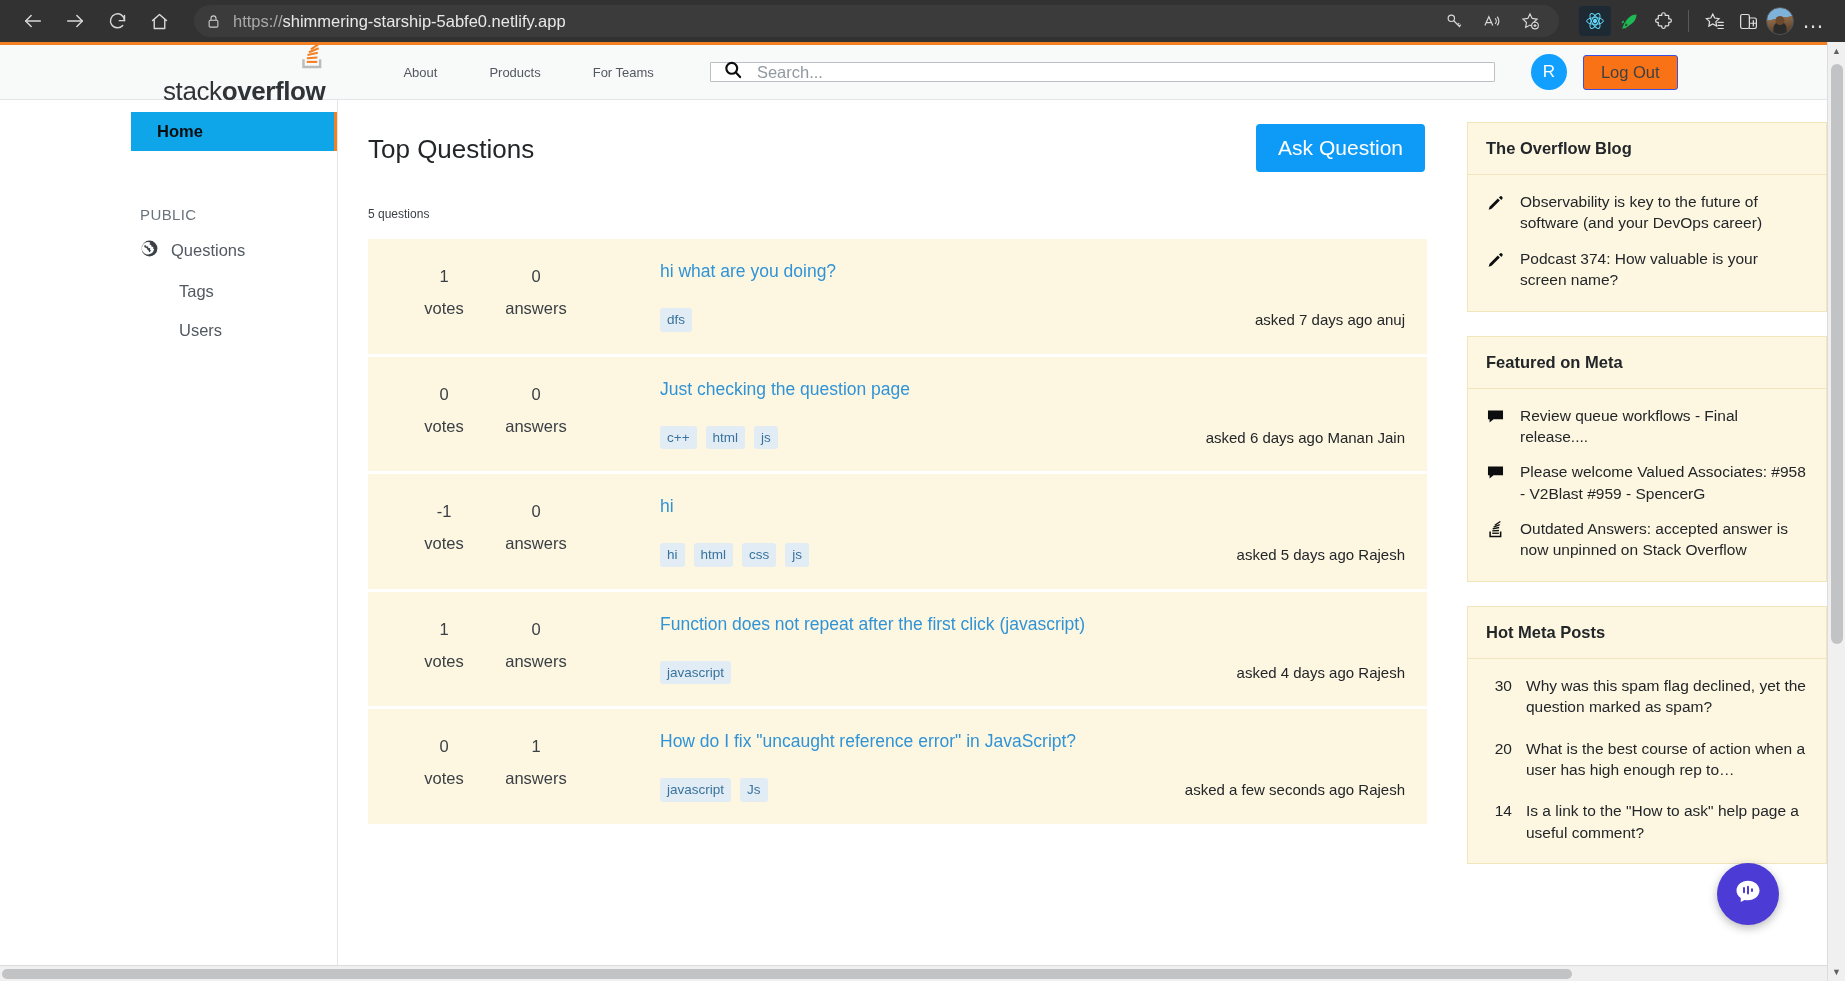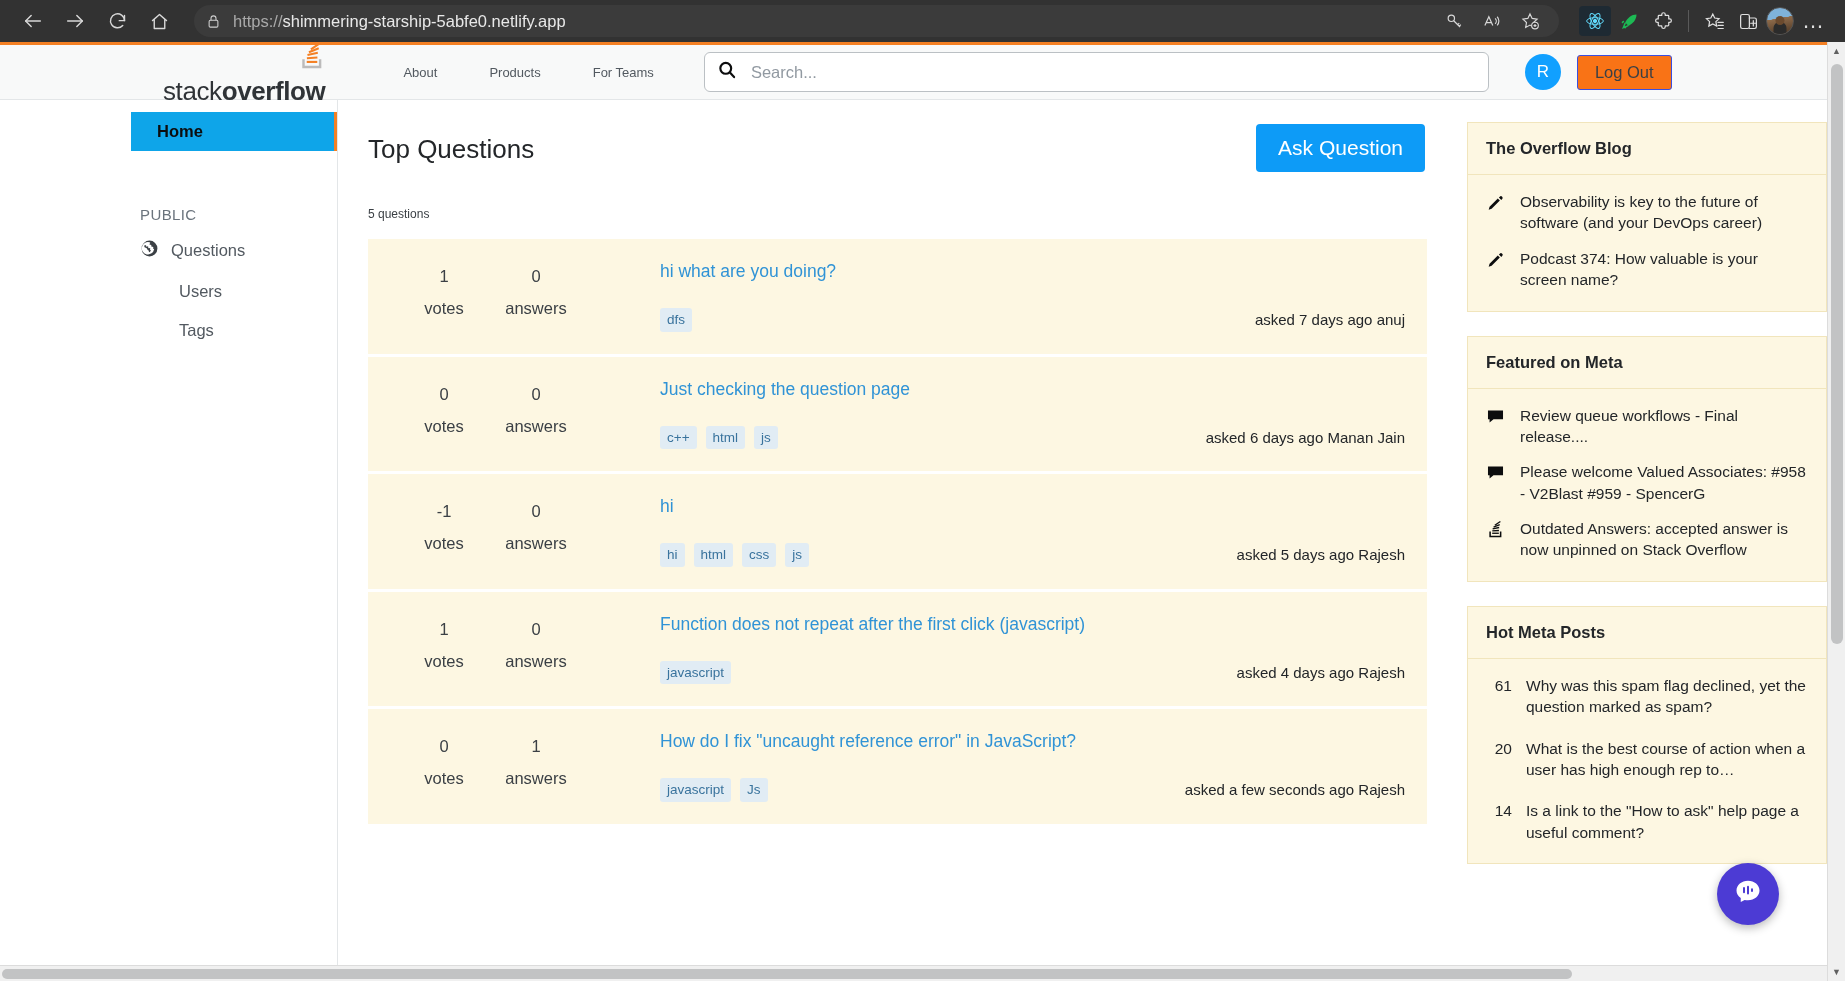--- a/index.html
+++ b/index.html
@@ -119,26 +119,26 @@
   .so-logo-text b { font-weight: 700; }
   .so-nav { display: flex; align-items: center; margin-left: 52px; }
   .so-nav a {
     font-size: 13px;
     color: #525960;
     padding: 0 26px;
     text-decoration: none;
     white-space: nowrap;
   }
   .search-wrap {
-    margin-left: 24px;
+    margin-left: 30px;
     flex: 0 0 785px;
-    height: 40px;
+    height: 20px;
     background: #fff;
     border: 1px solid #bbc0c4;
-    border-radius: 6px;
+    border-radius: 1px;
     display: flex;
     align-items: center;
     padding: 0 12px;
     gap: 14px;
   }
   .search-wrap input {
     border: 0; outline: 0;
     font-size: 16.5px;
     color: #3b4045;
     width: 100%;
@@ -506,24 +506,24 @@
         <div class="side-label">PUBLIC</div>
         <div class="side-item side-sub">
           <span>
             <svg width="19" height="19" viewBox="0 0 24 24" fill="#3b4045">
                 <path d="M12 2a10 10 0 1 0 0 20 10 10 0 0 0 0-20zm0 2.2c1 0 1.2 1 .4 1.6-.7.6-.2 1.6.6 1.4.9-.2 1.7.5 1.3 1.3-.4.9.4 1.7 1.2 1.3.9-.4 1.8.5 1.2 1.3-.6.8.3 1.8 1.1 1.3v.6a7.8 7.8 0 1 1-5.8-8.8zM6.3 7.5c.7.6 1.8.2 1.5 1-.3 1 .8 1.5 1.4.9.7-.7 1.7.2 1.2 1-.5.9.5 1.8 1.3 1.2.8-.5 1.7.4 1.1 1.2-.6.8.3 1.7 1.1 1.3-.4 1-1.2 2.2-2.5 2.7-.2-1-.2-2.2-1-2.6-1.2-.6-1.3-1.8-1.9-2.6-.7-.8-2-.6-2.7-1.3-.5-.5-.3-1.4-.2-2 .1-.3.4-.6.7-.8z"></path>
               </svg>
           </span>
           <span>Questions</span>
         </div>
         <div class="side-item side-sub indent">
+          <span>Tags</span>
+        </div>
+        <div class="side-item side-sub indent">
           <span>Users</span>
-        </div>
-        <div class="side-item side-sub indent">
-          <span>Tags</span>
         </div>
       </aside>
 
       <main class="main">
         <div class="main-head">
           <h1 class="page-title">Top Questions</h1>
           <button class="ask-btn">Ask Question</button>
         </div>
         <div class="count-line">5 questions</div>
 
@@ -696,21 +696,21 @@
               </span>
               <span>Outdated Answers: accepted answer is now unpinned on Stack Overflow</span>
             </div>
           </div>
         </div>
 
         <div class="card">
           <div class="card-head">Hot Meta Posts</div>
           <div class="card-body">
             <div class="hot-item">
-              <span class="hot-votes">61</span>
+              <span class="hot-votes">30</span>
               <span>Why was this spam flag declined, yet the question marked as spam?</span>
             </div>
             <div class="hot-item">
               <span class="hot-votes">20</span>
               <span>What is the best course of action when a user has high enough rep to…</span>
             </div>
             <div class="hot-item">
               <span class="hot-votes">14</span>
               <span>Is a link to the "How to ask" help page a useful comment?</span>
             </div>

